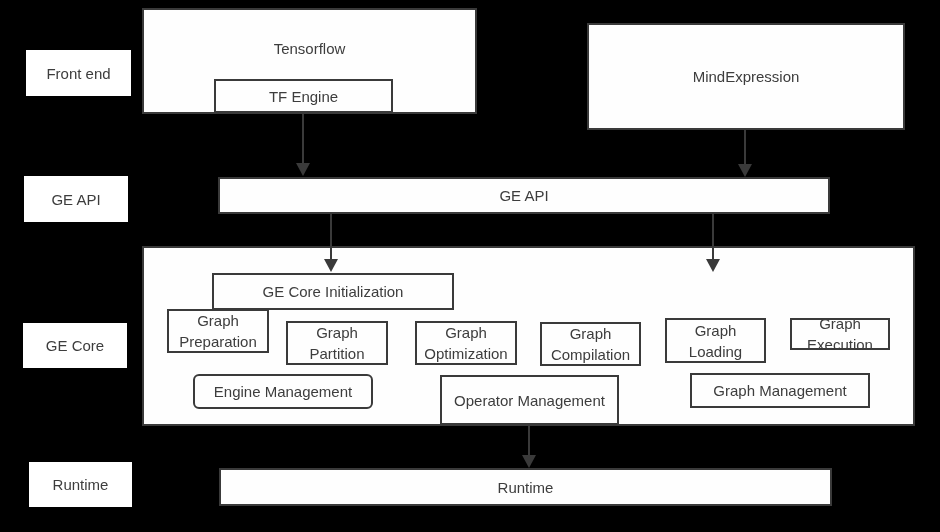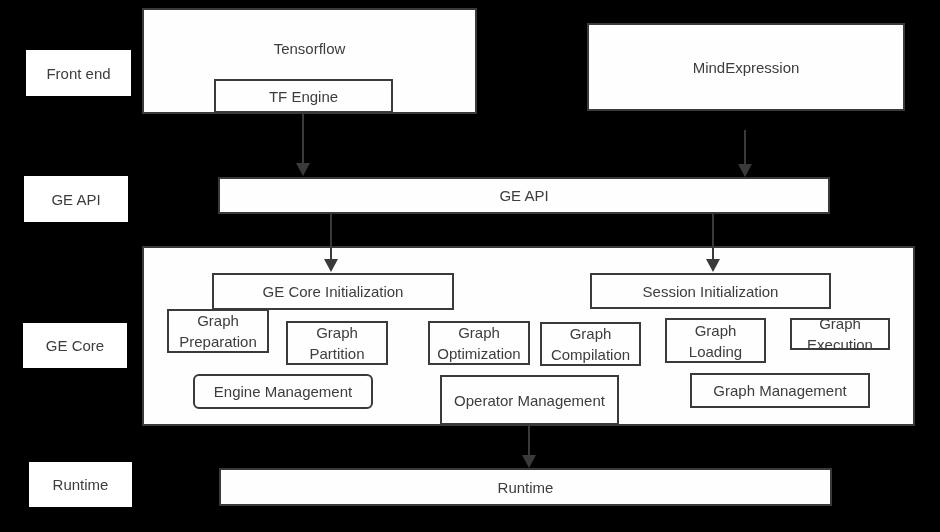--- a/index.html
+++ b/index.html
@@ -40,32 +40,32 @@
   
   #lbl-front-end{left:26px;top:50px;width:105px;height:46px;}
   #lbl-ge-api  {left:24px;top:176px;width:104px;height:46px;}
   #lbl-ge-core {left:23px;top:323px;width:104px;height:45px;}
   #lbl-runtime {left:29px;top:462px;width:103px;height:45px;}
 
   
   #tensorflow-box{left:142px;top:8px;width:335px;height:106px;}
   #tensorflow-box .container-label{top:28px;}
   #tf-adapter{left:214px;top:79px;width:179px;height:34px;}
-  #mindexpression-box{left:587px;top:23px;width:318px;height:88px;}
+  #mindexpression-box{left:587px;top:23px;width:318px;height:107px;}
 
   
   #ge-api-bar{left:218px;top:177px;width:612px;height:37px;}
 
   
   #ge-core-box{left:142px;top:246px;width:773px;height:180px;}
   #ge-core-init   {left:212px;top:273px;width:242px;height:37px;}
   #session-init   {left:590px;top:273px;width:241px;height:36px;}
   #graph-preparation {left:167px;top:309px;width:102px;height:44px;}
   #graph-partition   {left:286px;top:321px;width:102px;height:44px;}
-  #graph-optimization{left:428px;top:321px;width:102px;height:44px;justify-content:flex-end;}
+  #graph-optimization{left:415px;top:321px;width:102px;height:44px;justify-content:flex-end;}
   #graph-compilation {left:540px;top:322px;width:101px;height:44px;align-items:center;}
   #graph-loading     {left:665px;top:318px;width:101px;height:45px;}
   #graph-execution   {left:790px;top:318px;width:100px;height:32px;}
   #engine-management  {left:193px;top:374px;width:180px;height:35px;border-radius:6px;}
   #operator-management{left:440px;top:375px;width:179px;height:50px;}
   #graph-management   {left:690px;top:373px;width:180px;height:35px;}
 
   
   #runtime-bar{left:219px;top:468px;width:613px;height:38px;}
 
@@ -117,23 +117,20 @@
 
   <div id="ge-api-bar" class="node">
     <span>GE API</span>
   </div>
 
   <div id="ge-core-box" class="node"></div>
 
   <div id="ge-core-init" class="node">
     <span>GE Core Initialization</span>
   </div>
-  <div id="session-init" class="node">
-    <span>Session Initialization</span>
-  </div>
 
   <div id="graph-preparation" class="node">
     <span>Graph Preparation</span>
   </div>
   <div id="graph-partition" class="node">
     <span>Graph Partition</span>
   </div>
   <div id="graph-optimization" class="node">
     <span>Graph Optimization</span>
   </div>

